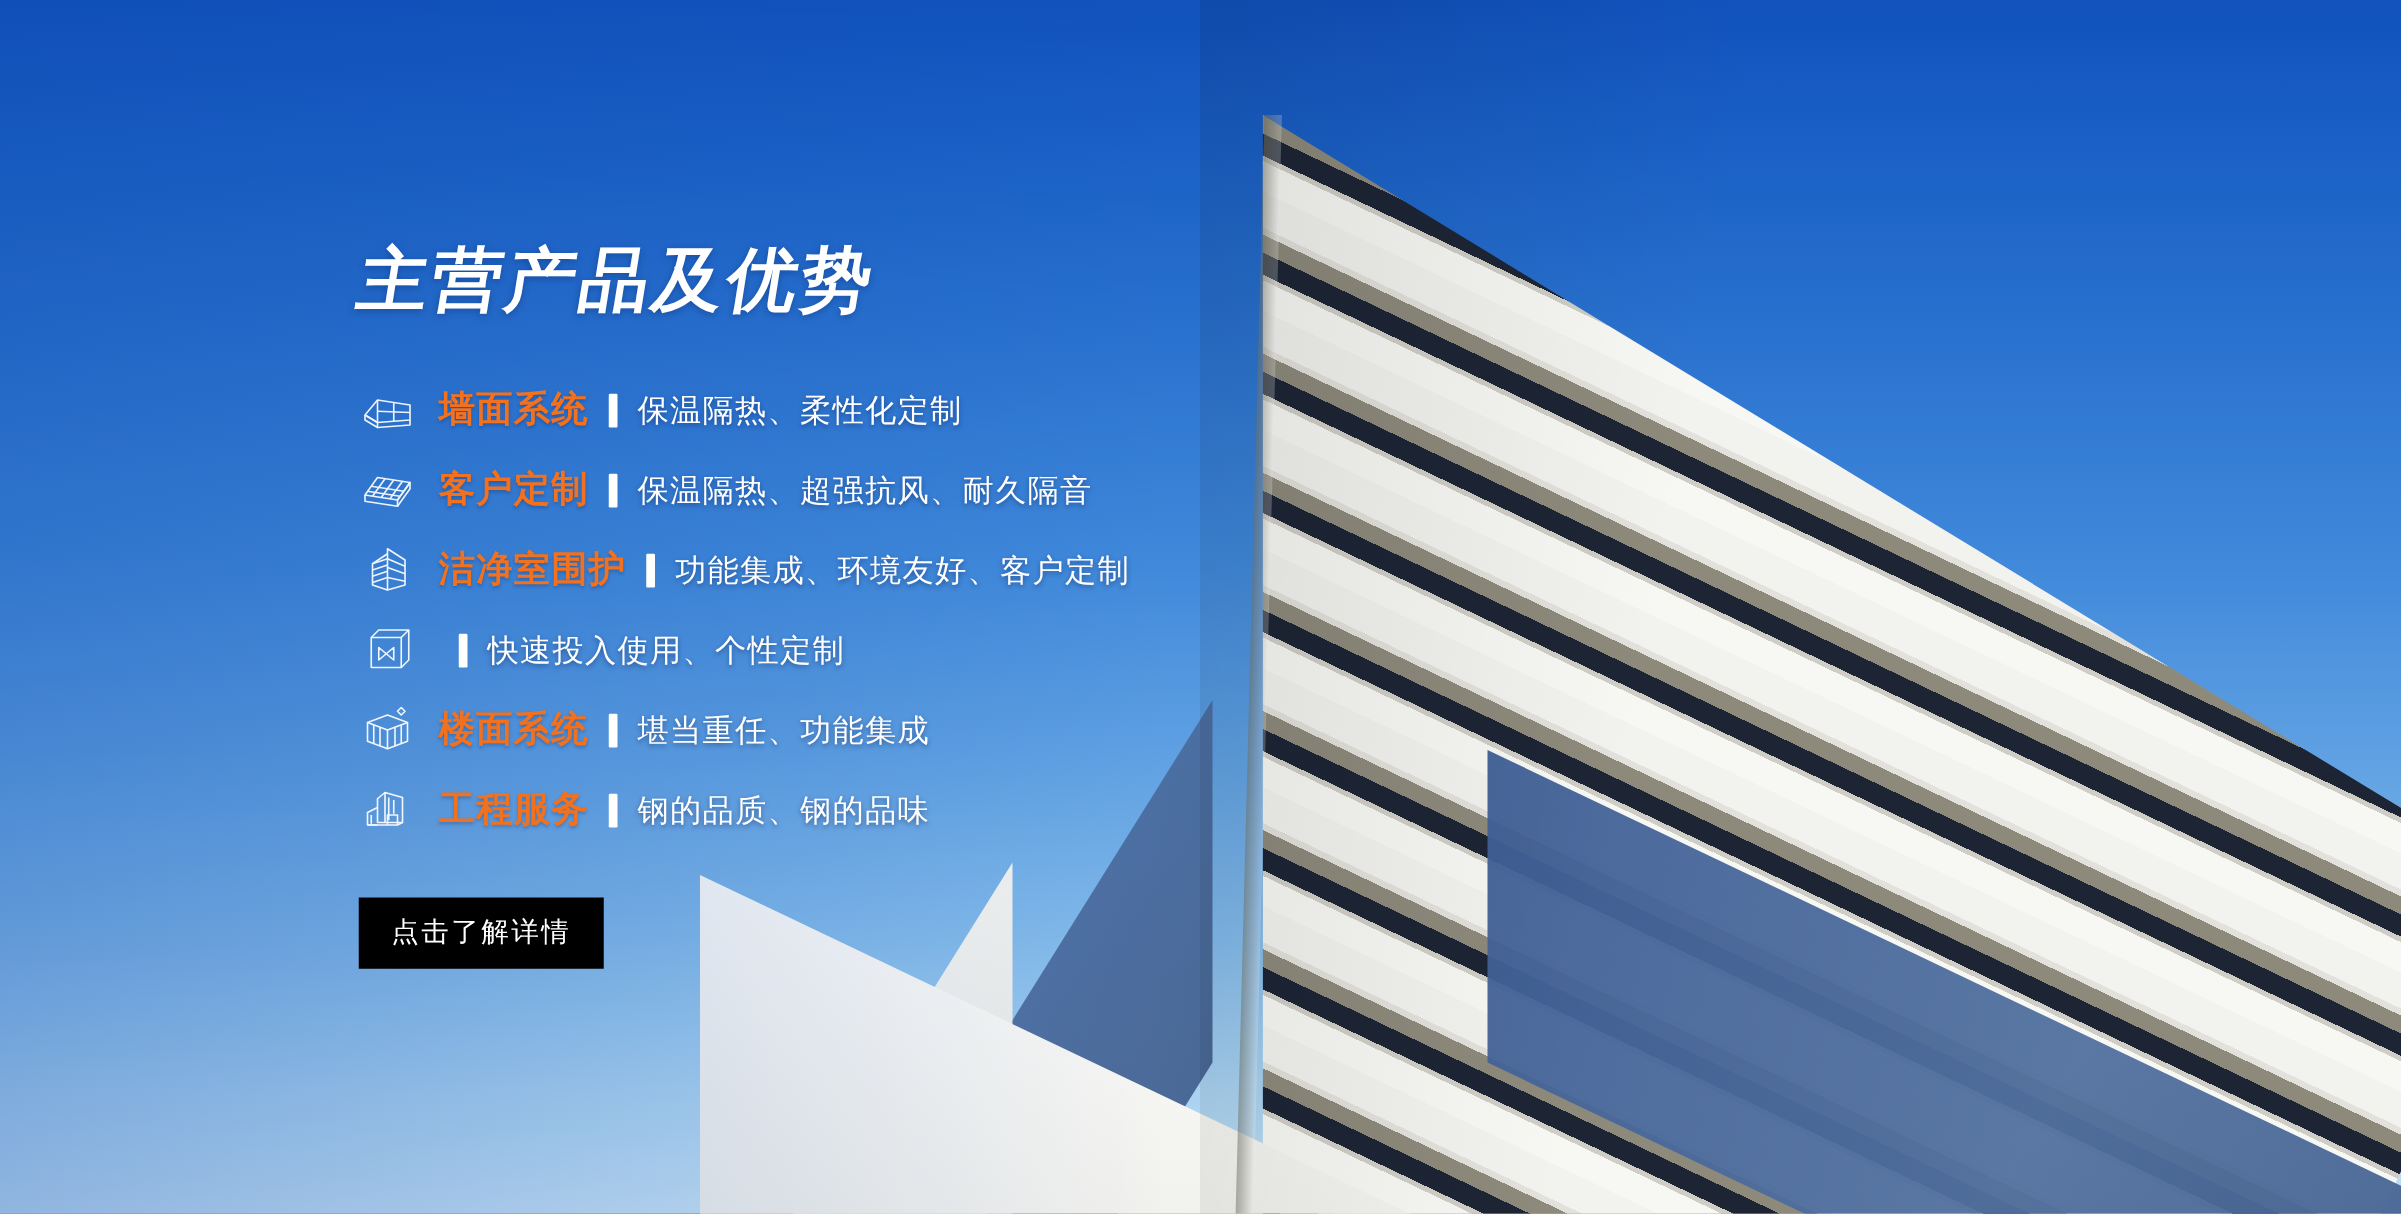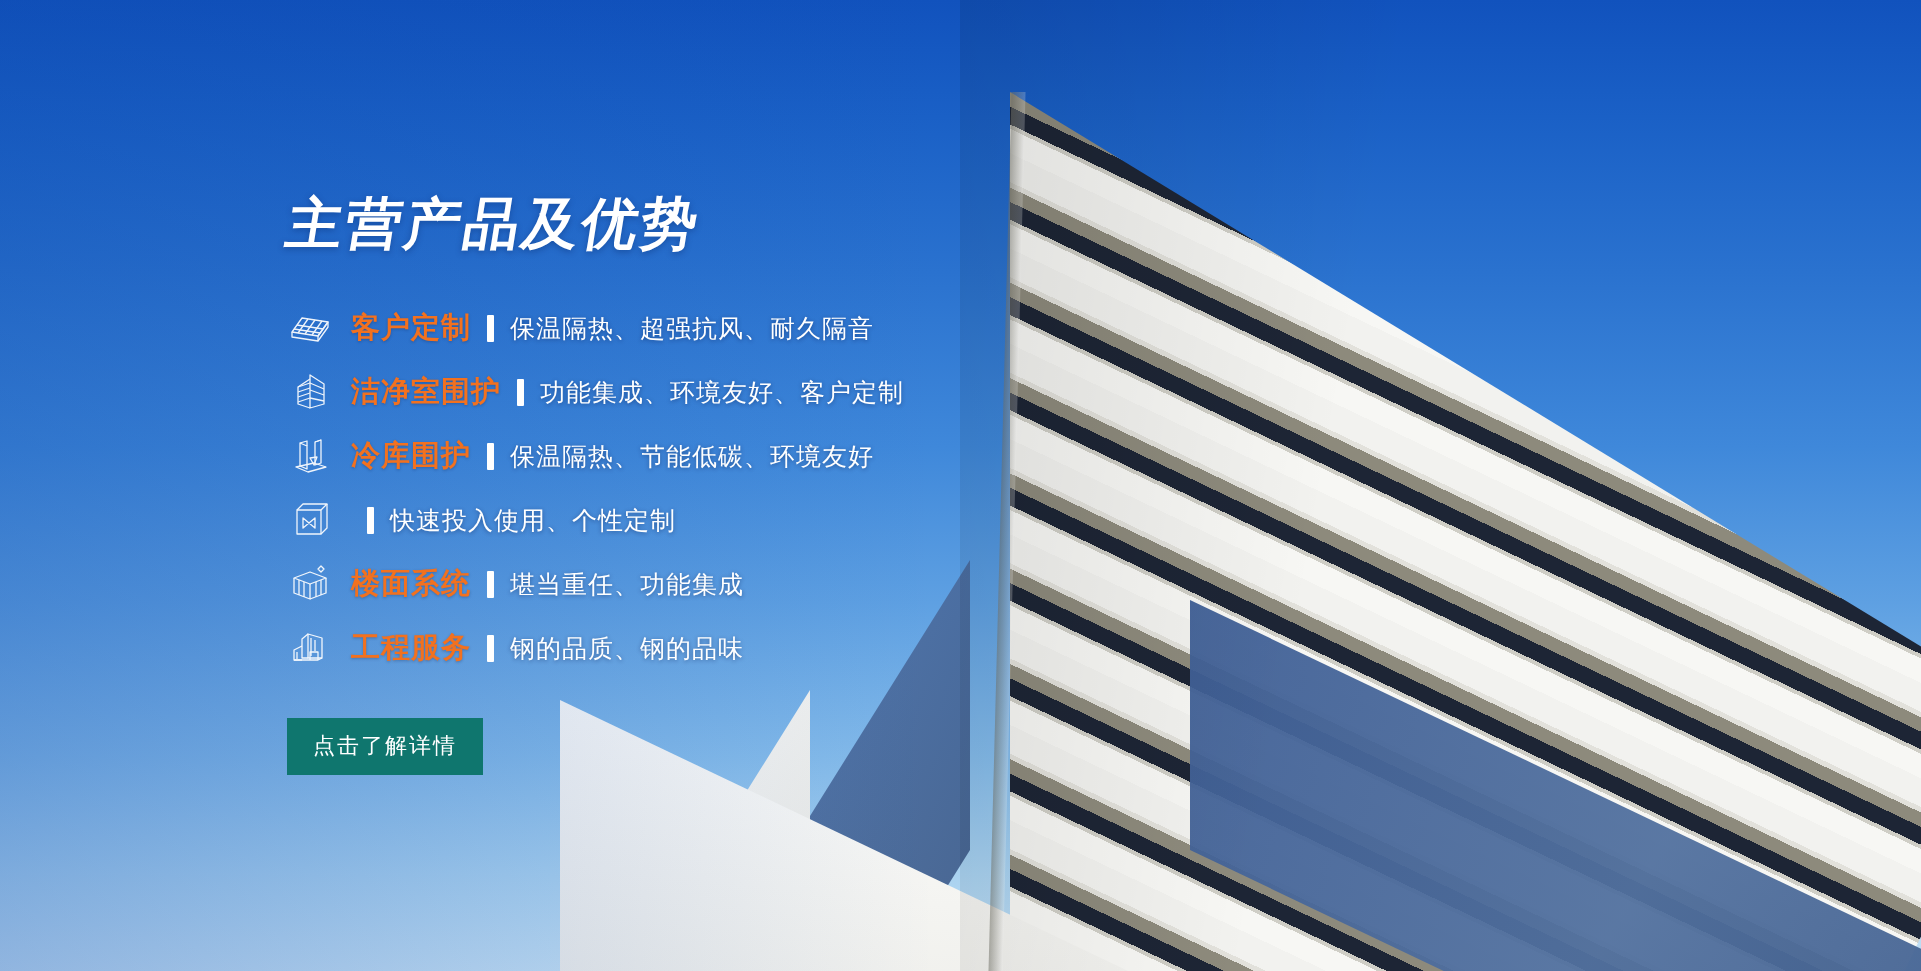--- a/index.html
+++ b/index.html
@@ -210,21 +210,21 @@
     color:#ffffff;
     font-size:25px;
     letter-spacing:1px;
     white-space:nowrap;
     text-shadow:0 1px 4px rgba(0,20,70,.45);
   }
 
   .cta{
     display:inline-block;
     margin-top:38px;
-    background:#0f766e;
+    background:#000000;
     color:#ffffff;
     font-size:22px;
     letter-spacing:2px;
     padding:13px 26px 14px 26px;
     cursor:pointer;
     user-select:none;
   }
 </style>
 </head>
 <body>
@@ -249,20 +249,36 @@
   </div>
 
   <div class="left-wash"></div>
 
   <div class="content">
 
     <h1 class="headline">主营产品及优势</h1>
 
     <ul class="product-list">
 
+      <li class="product-row">
+        <span class="row-icon">
+          <svg width="44" height="44" viewBox="0 0 44 44" fill="none" stroke="#ffffff" stroke-width="1.3" stroke-linejoin="round">
+            <path d="M4 26 L14 14 L40 18 L40 30 L14 32 Z"></path>
+            <path d="M4 26 L14 32"></path>
+            <path d="M14 14 L14 32"></path>
+            <path d="M27 16 L27 31"></path>
+            <path d="M14 23 L40 24"></path>
+            <path d="M4 26 L4 30 L14 36 L14 32"></path>
+            <path d="M14 36 L40 34 L40 30"></path>
+          </svg>
+        </span>
+        <span class="row-title">墙面系统</span>
+        <span class="row-sep"></span>
+        <span class="row-desc">保温隔热、柔性化定制</span>
+      </li>
 
       <li class="product-row">
         <span class="row-icon">
           <svg width="44" height="44" viewBox="0 0 44 44" fill="none" stroke="#ffffff" stroke-width="1.3" stroke-linejoin="round">
             <path d="M14 12 L40 16 L30 30 L4 26 Z"></path>
             <path d="M4 26 L4 31 L30 35 L30 30"></path>
             <path d="M30 30 L40 16 L40 21 L30 35"></path>
             <path d="M20 13 L10 27"></path>
             <path d="M27 14 L17 28"></path>
             <path d="M34 15 L24 29"></path>
@@ -287,35 +303,20 @@
             <path d="M22 13 L36 19"></path>
             <path d="M22 20 L36 25"></path>
             <path d="M22 28 L36 31"></path>
           </svg>
         </span>
         <span class="row-title">洁净室围护</span>
         <span class="row-sep"></span>
         <span class="row-desc">功能集成、环境友好、客户定制</span>
       </li>
 
-      <li class="product-row">
-        <span class="row-icon">
-          <svg width="44" height="44" viewBox="0 0 44 44" fill="none" stroke="#ffffff" stroke-width="1.3" stroke-linejoin="round">
-            <path d="M8 33 L20 38 L38 33 L26 29 Z"></path>
-            <path d="M12 9 L12 32 L19 35 L19 12 Z"></path>
-            <path d="M12 9 L19 7 L19 12"></path>
-            <path d="M27 8 L27 31 L33 29 L33 6 Z"></path>
-            <path d="M27 8 L33 6"></path>
-            <path d="M22 24 L26 31 L29 23 Z"></path>
-          </svg>
-        </span>
-        <span class="row-title">冷库围护</span>
-        <span class="row-sep"></span>
-        <span class="row-desc">保温隔热、节能低碳、环境友好</span>
-      </li>
 
       <li class="product-row">
         <span class="row-icon">
           <svg width="44" height="44" viewBox="0 0 44 44" fill="none" stroke="#ffffff" stroke-width="1.3" stroke-linejoin="round">
             <rect x="9" y="12" width="24" height="24"></rect>
             <path d="M9 12 L15 6 L39 6 L33 12"></path>
             <path d="M33 36 L39 30 L39 6"></path>
             <path d="M15 20 L27 30 L27 20 L15 30 Z"></path>
           </svg>
         </span>

